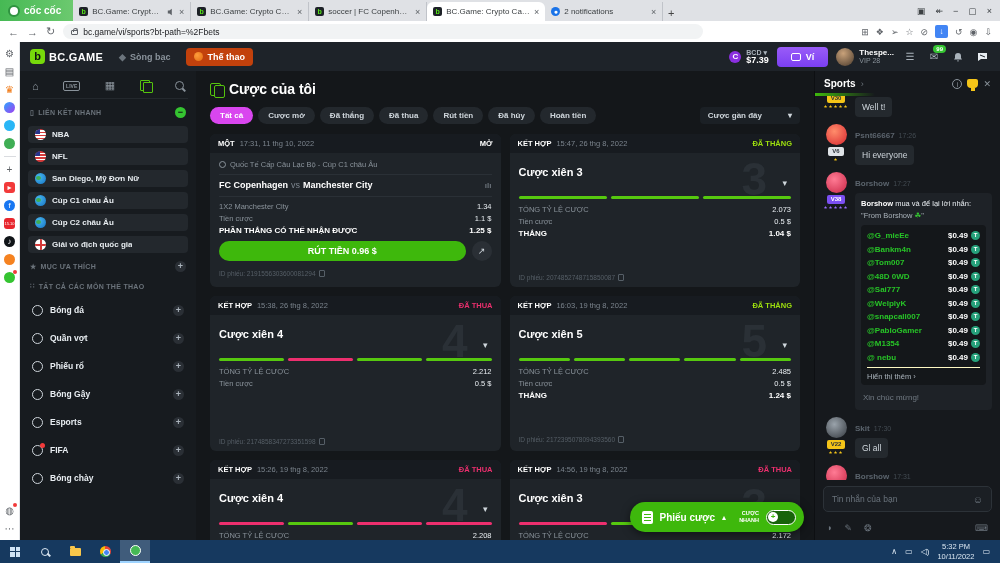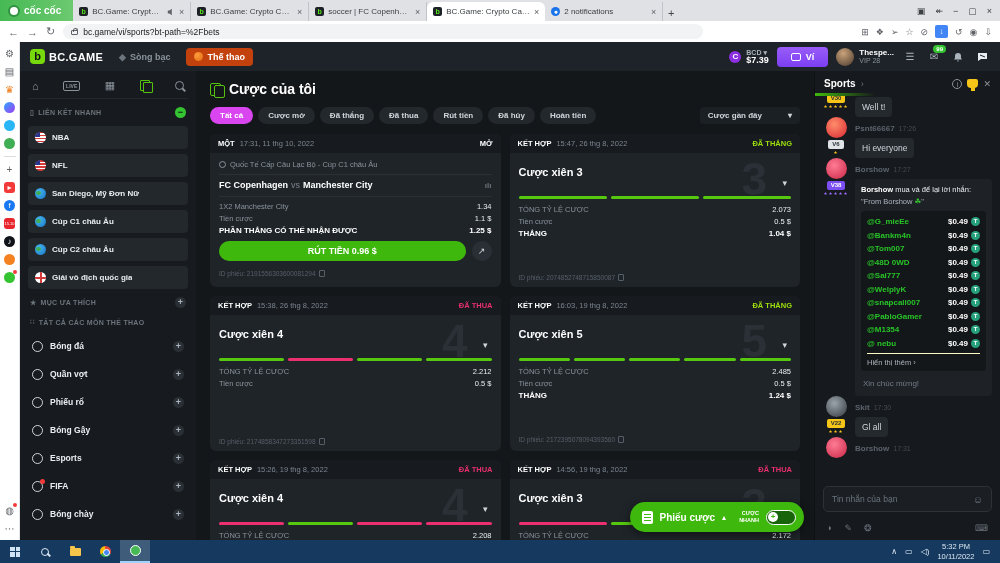--- a/index.html
+++ b/index.html
@@ -74,21 +74,21 @@
   .docs{width:11px;height:11px;position:relative}
   .docs:before,.docs:after{content:"";position:absolute;width:8px;height:9px;border:1px solid #55c40e;border-radius:1px}
   .docs:before{left:0;top:0}
   .docs:after{left:3px;top:2px;background:#171b1f}
   .mag{width:9px;height:9px;border:1.5px solid #8a939b;border-radius:50%;position:relative}
   .mag:after{content:"";position:absolute;width:4px;height:1.5px;background:#8a939b;transform:rotate(45deg);right:-3px;bottom:-1px}
   .sec-head{display:flex;align-items:center;gap:4px;color:#6b737b;font-size:7px;font-weight:bold;letter-spacing:.3px;padding:2px 2px}
   .sec-head .sp{flex:1}
   .roundbtn{width:11px;height:11px;border-radius:50%;background:#35c431;color:#0d1012;font-size:9px;font-weight:bold;text-align:center;line-height:10px}
   .roundbtn.dark{background:#2a2f35;color:#aab3bb}
-  .qitem{height:23px;background:#23282d;border-radius:4px;display:flex;align-items:center;gap:6px;padding:0 7px;flex-shrink:0}
+  .qitem{height:17px;background:#23282d;border-radius:4px;display:flex;align-items:center;gap:6px;padding:0 7px;flex-shrink:0}
   .qitem .ql{color:#e8edf1;font-size:8px;font-weight:bold;white-space:nowrap;overflow:hidden}
   .flag{width:11px;height:11px;border-radius:50%;flex-shrink:0;overflow:hidden;position:relative}
   .f-us{background:repeating-linear-gradient(#d43a3a 0 1.5px,#fff 1.5px 3px)}
   .f-us:before{content:"";position:absolute;left:0;top:0;width:5px;height:5px;background:#27348b}
   .f-globe{background:radial-gradient(circle at 35% 35%,#49b8ef,#1573c4)}
   .f-globe:before{content:"";position:absolute;left:1px;top:3px;width:5px;height:4px;border-radius:50%;background:#3fae54}
   .f-eng{background:#fff}
   .f-eng:before{content:"";position:absolute;left:4.5px;top:0;width:2px;height:11px;background:#d43a3a}
   .f-eng:after{content:"";position:absolute;left:0;top:4.5px;width:11px;height:2px;background:#d43a3a}
   .sitem{height:24px;display:flex;align-items:center;gap:7px;padding:0 4px;flex-shrink:0}
@@ -152,21 +152,21 @@
   .chat{width:186px;background:#16191d;display:flex;flex-direction:column;flex-shrink:0;border-left:1px solid #0d0f12}
   .chat-head{height:25px;display:flex;align-items:center;gap:5px;padding:0 9px;position:relative;flex-shrink:0}
   .chat-title{color:#fff;font-size:10px;font-weight:bold}
   .chat-arrow{color:#6b737b;font-size:9px}
   .chat-head .sp{flex:1}
   .chat-ic{color:#8a939b;font-size:9px}
   .info-c{width:10px;height:10px;border:1px solid #8a939b;border-radius:50%;color:#8a939b;font-size:7px;text-align:center;line-height:9px}
   .trophy{width:11px;height:9px;background:#f5c518;border-radius:2px 2px 4px 4px;position:relative}
   .trophy:after{content:"";position:absolute;left:3.5px;bottom:-3px;width:4px;height:3px;background:#f5c518}
   .greenbar{position:absolute;left:0;bottom:0;width:60px;height:3px;background:linear-gradient(90deg,#3eb80c,rgba(62,184,12,0))}
-  .msgs{flex:1;overflow:hidden;padding:2px 8px;display:flex;flex-direction:column;gap:0}
+  .msgs{flex:1;overflow:hidden;padding:2px 8px;display:flex;flex-direction:column;gap:7px}
   .msg{display:flex;gap:6px}
   .mava-col{display:flex;flex-direction:column;align-items:center;gap:2px;width:26px;flex-shrink:0}
   .mava{width:21px;height:21px;border-radius:50%}
   .a-psnt{background:radial-gradient(circle at 40% 35%,#ff8d6b,#d8262f)}
   .a-bor{background:radial-gradient(circle at 40% 35%,#ff7b94,#c92646)}
   .a-skit{background:radial-gradient(circle at 40% 35%,#9aa3ab,#33383e)}
   .vb{font-size:6px;font-weight:bold;border-radius:2px;padding:1px 4px;line-height:1.1}
   .vb.v6{background:#dfe3e7;color:#2b3138}
   .vb.v38{background:#7b4ff2;color:#fff}
   .vb.v22{background:#f5c518;color:#2b3138}

